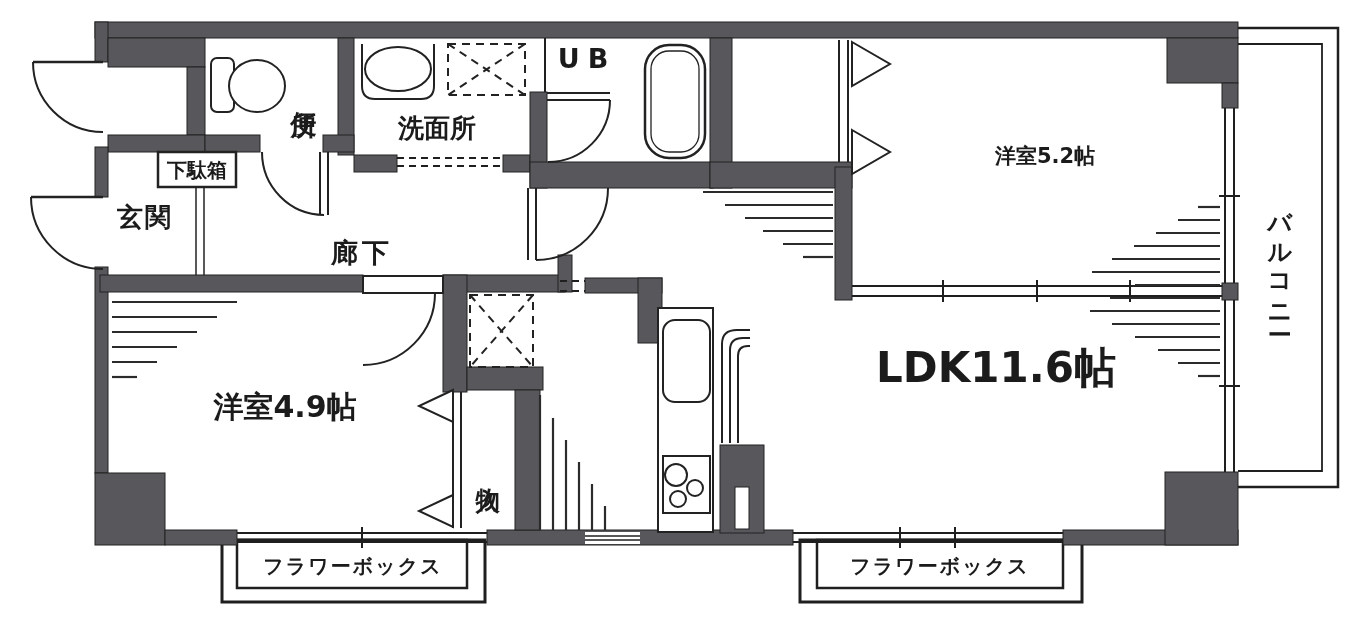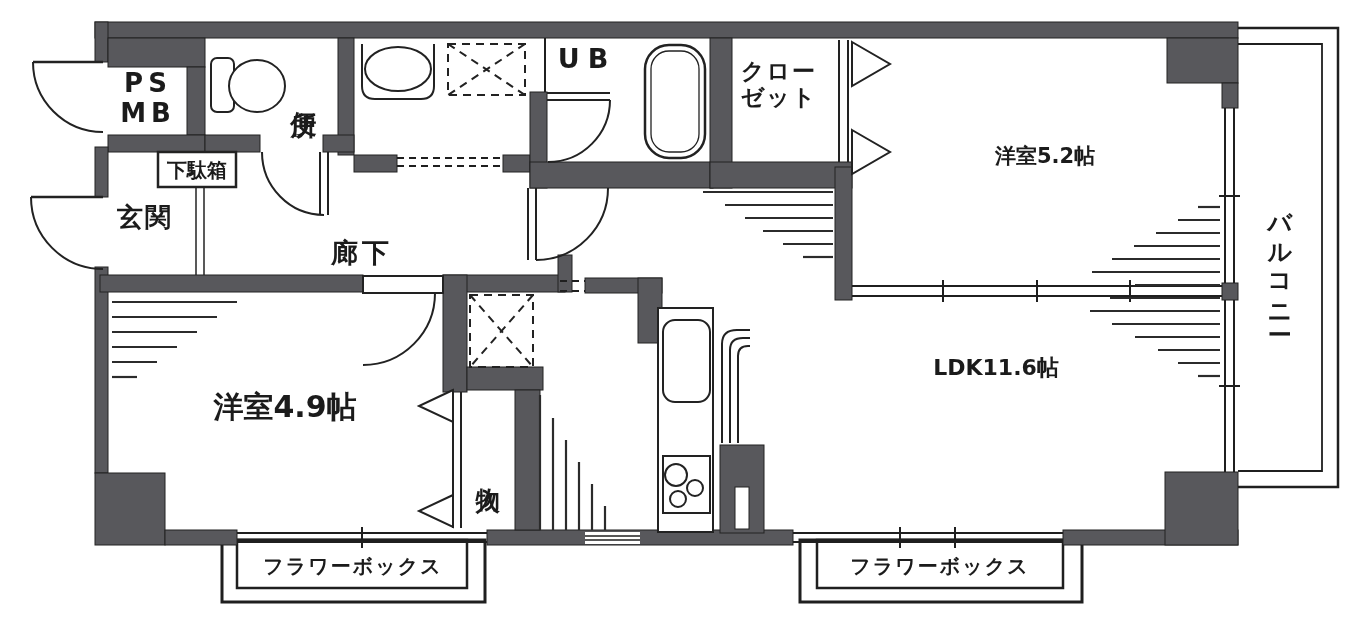--- a/index.html
+++ b/index.html
@@ -212,33 +212,26 @@
 
     <line x1="540" y1="395" x2="540" y2="530"></line>
     <line x1="553" y1="418" x2="553" y2="530"></line>
     <line x1="566" y1="440" x2="566" y2="530"></line>
     <line x1="579" y1="462" x2="579" y2="530"></line>
     <line x1="592" y1="484" x2="592" y2="530"></line>
     <line x1="605" y1="506" x2="605" y2="530"></line>
   </g>
 </svg>
 
-  <div class="lbl col" style="left:106px;top:60px;width:84px;height:78px;font-size:26px;letter-spacing:5px;">
-    <span>PS</span>
-    <span>MB</span>
-  </div>
   <div class="lbl v" style="left:282px;top:46px;width:42px;height:90px;font-size:26px;">便所</div>
+  <div class="lbl" style="left:366px;top:112px;width:142px;height:34px;font-size:26px;">洗面所</div>
   <div class="lbl" style="left:548px;top:41px;width:78px;height:36px;font-size:27px;letter-spacing:8px;">UB</div>
-  <div class="lbl col" style="left:726px;top:52px;width:106px;height:64px;font-size:23px;letter-spacing:2px;">
-    <span>クロー</span>
-    <span>ゼット</span>
-  </div>
   <div class="lbl" style="left:925px;top:136px;width:240px;height:40px;font-size:21px;">洋室5.2帖</div>
   <div class="lbl v" style="left:1258px;top:158px;width:42px;height:205px;font-size:24px;letter-spacing:4px;">バルコニー</div>
   <div class="lbl" style="left:158px;top:154px;width:78px;height:32px;font-size:20px;border-radius:6px;">下駄箱</div>
   <div class="lbl" style="left:108px;top:200px;width:74px;height:36px;font-size:26px;letter-spacing:2px;">玄関</div>
   <div class="lbl" style="left:320px;top:208px;width:84px;height:38px;font-size:27px;letter-spacing:4px;margin-top:26px;">廊下</div>
   <div class="lbl" style="left:180px;top:386px;width:210px;height:42px;font-size:30px;">洋室4.9帖</div>
   <div class="lbl v" style="left:468px;top:422px;width:38px;height:94px;font-size:24px;">物入</div>
-  <div class="lbl" style="left:866px;top:346px;width:260px;height:44px;font-size:22px;">LDK11.6帖</div>
+  <div class="lbl" style="left:866px;top:346px;width:260px;height:44px;font-size:42px;">LDK11.6帖</div>
   <div class="lbl" style="left:247px;top:552px;width:212px;height:28px;font-size:20px;letter-spacing:2px;">フラワーボックス</div>
   <div class="lbl" style="left:827px;top:552px;width:226px;height:28px;font-size:20px;letter-spacing:2px;">フラワーボックス</div>
 </div>
 
 </body></html>

